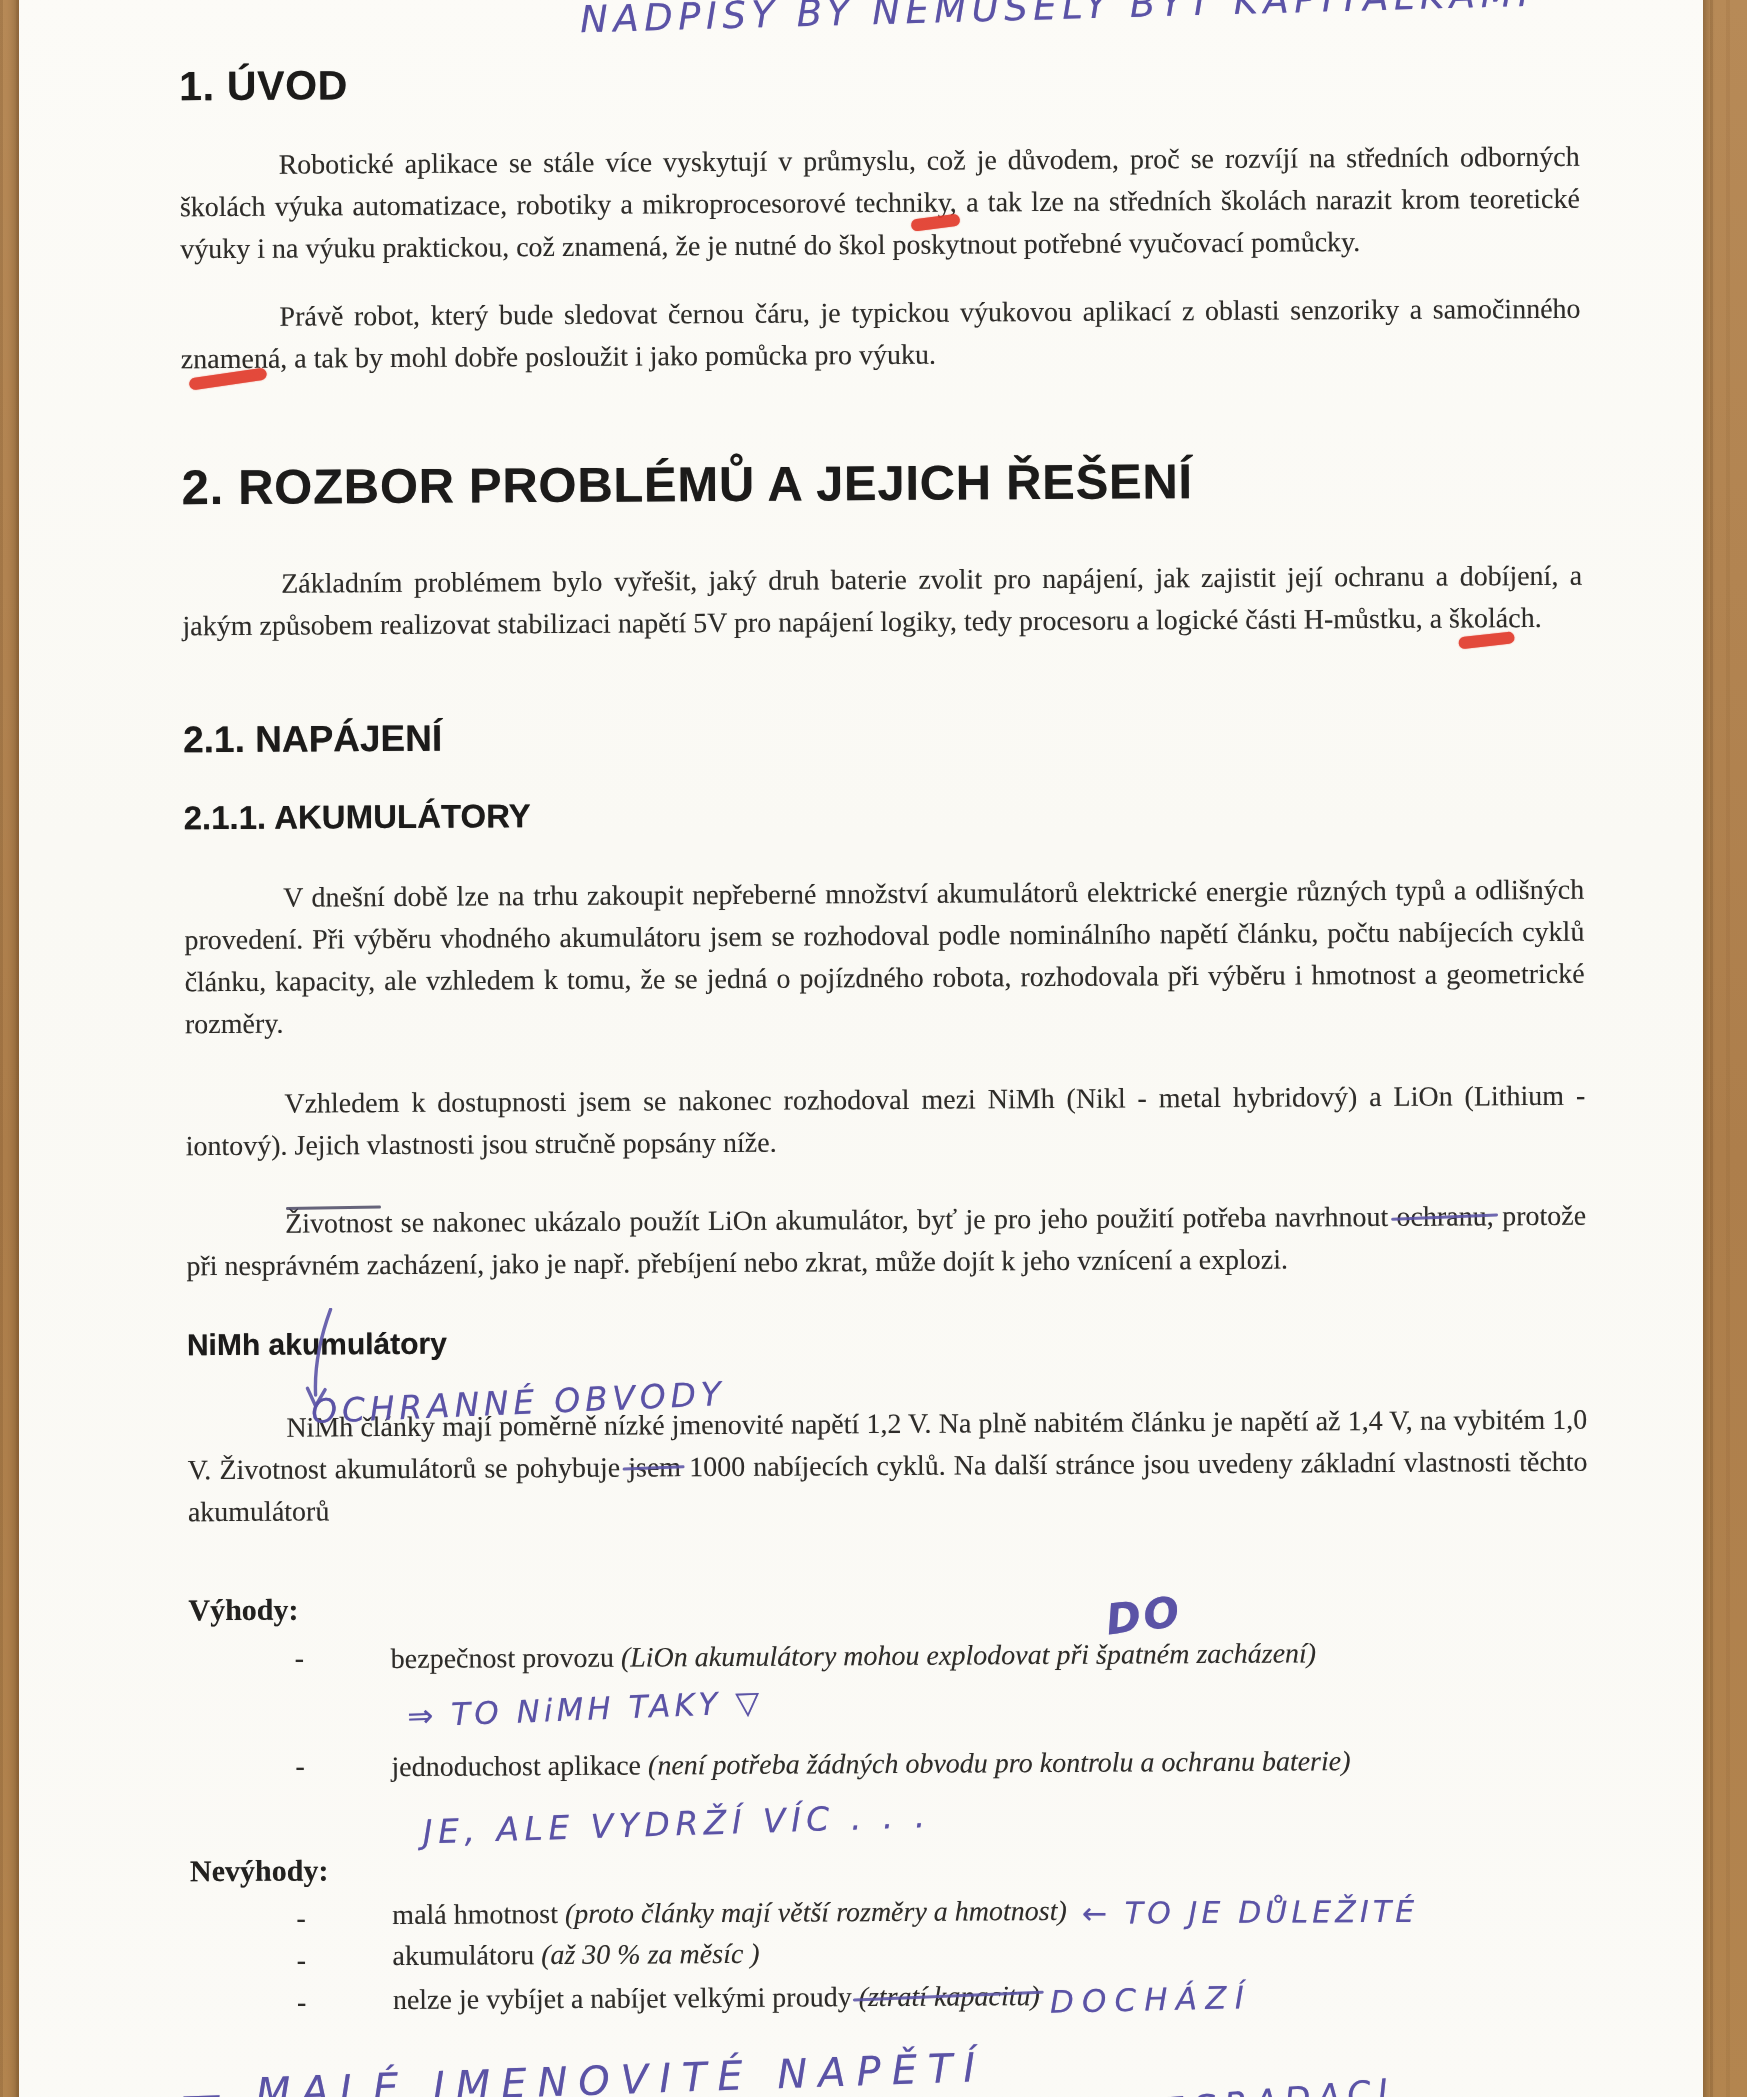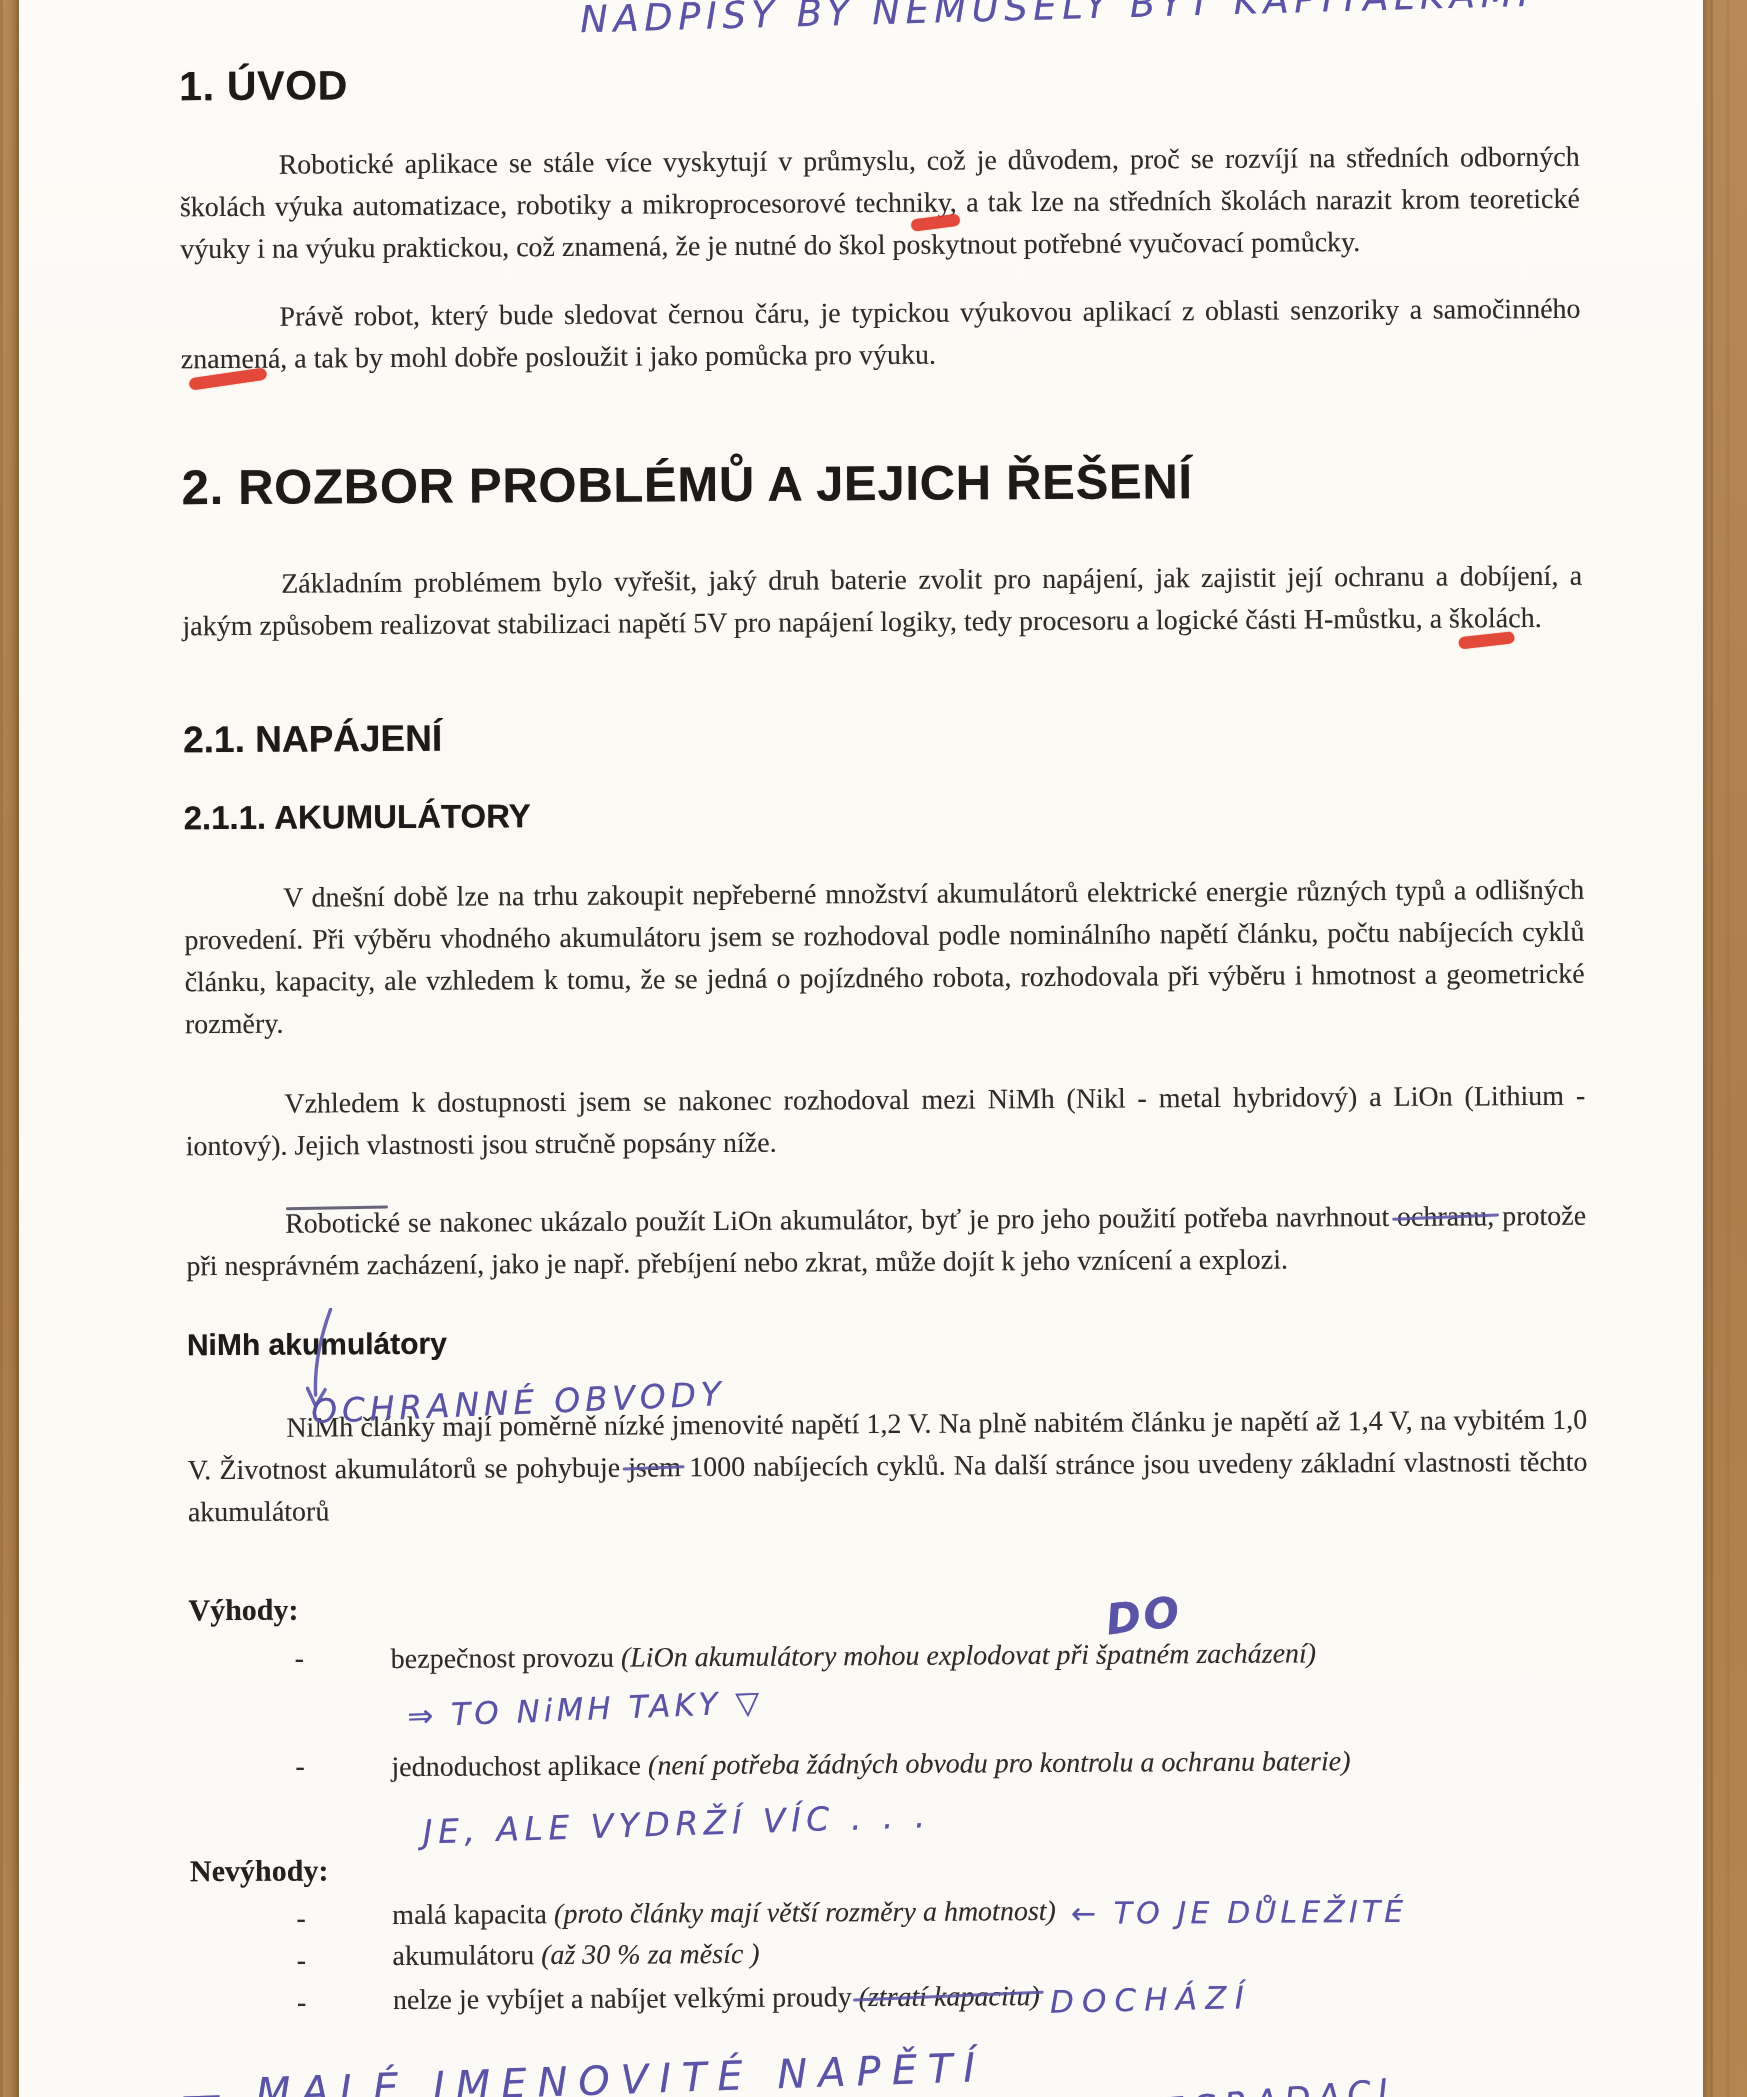--- a/index.html
+++ b/index.html
@@ -108,21 +108,21 @@
     <p class="body-text mt-p3"><span>Základním problémem bylo vyřešit, jaký druh baterie zvolit pro napájení, jak zajistit její ochranu a dobíjení, a jakým způsobem realizovat stabilizaci napětí 5V pro napájení logiky, tedy procesoru a logické části H-můstku, </span><span class="redmark rm3">a školách.</span><span></span></p>
 
     <h2 class="hsans h21">2.1. NAPÁJENÍ</h2>
 
     <h3 class="hsans h211">2.1.1. AKUMULÁTORY</h3>
 
     <p class="body-text mt-p4">V dnešní době lze na trhu zakoupit nepřeberné množství akumulátorů elektrické energie různých typů a odlišných provedení. Při výběru vhodného akumulátoru jsem se rozhodoval podle nominálního napětí článku, počtu nabíjecích cyklů článku, kapacity, ale vzhledem k tomu, že se jedná o pojízdného robota, rozhodovala při výběru i hmotnost a geometrické rozměry.</p>
 
     <p class="body-text mt-p5">Vzhledem k dostupnosti jsem se nakonec rozhodoval mezi NiMh (Nikl - metal hybridový) a LiOn (Lithium - iontový). Jejich vlastnosti jsou stručně popsány níže.</p>
 
-    <p class="body-text mt-p6"><span class="overline-mark">Robotické</span><span> se nakonec ukázalo použít LiOn akumulátor, byť je pro jeho použití potřeba navrhnout </span><span class="strike-blue">ochranu,</span><span> protože při nesprávném zacházení, jako je např. přebíjení nebo zkrat, může dojít k jeho vznícení a explozi.</span></p>
+    <p class="body-text mt-p6"><span class="overline-mark">Životnost</span><span> se nakonec ukázalo použít LiOn akumulátor, byť je pro jeho použití potřeba navrhnout </span><span class="strike-blue">ochranu,</span><span> protože při nesprávném zacházení, jako je např. přebíjení nebo zkrat, může dojít k jeho vznícení a explozi.</span></p>
 
     <h3 class="hsans hnimh">NiMh akumulátory</h3>
 
     <p class="body-text mt-p7"><span>NiMh články mají poměrně nízké jmenovité napětí 1,2 V. Na plně nabitém článku je napětí až 1,4 V, na vybitém 1,0 V. Životnost akumulátorů se pohybuje </span><span class="strike-blue">jsem</span><span> 1000 nabíjecích cyklů. Na další stránce jsou uvedeny základní vlastnosti těchto akumulátorů</span></p>
 
     <div class="hlist mt-vyh">Výhody:</div>
 
     <div class="bullet body-text">
       <span class="dash">-</span>
       <span class="btext"><span>bezpečnost provozu </span><span class="it">(LiOn akumulátory mohou explodovat při špatném zacházení)</span><span class="hw hw-inline-b1">⇒ TO NiMH TAKY ▽</span></span>
@@ -130,21 +130,21 @@
 
     <div class="bullet body-text b2">
       <span class="dash">-</span>
       <span class="btext"><span>jednoduchost aplikace </span><span class="it">(není potřeba žádných obvodu pro kontrolu a ochranu baterie)</span><span class="hw hw-inline-b2">JE, ALE VYDRŽÍ VÍC . . .</span></span>
     </div>
 
     <div class="hlist mt-nev">Nevýhody:</div>
 
     <div class="bullet tight body-text" style="margin-top:9.6px;">
       <span class="dash">-</span>
-      <span class="btext"><span>malá kapacita </span><span class="it">(proto články mají větší rozměry a hmotnost)</span><span class="hw hw-inline-n1">← TO JE DŮLEŽITÉ</span></span>
+      <span class="btext"><span>malá hmotnost </span><span class="it">(proto články mají větší rozměry a hmotnost)</span><span class="hw hw-inline-n1">← TO JE DŮLEŽITÉ</span></span>
     </div>
 
     <div class="bullet tight body-text">
       <span class="dash">-</span>
       <span class="btext"><span>akumulátoru </span><span class="it">(až 30 % za měsíc )</span></span>
     </div>
 
     <div class="bullet tight body-text">
       <span class="dash">-</span>
       <span class="btext"><span>nelze je vybíjet a nabíjet velkými proudy </span><span class="it strike-blue">(ztratí kapacitu)</span><span class="hw hw-inline-n3">DOCHÁZÍ</span></span>

